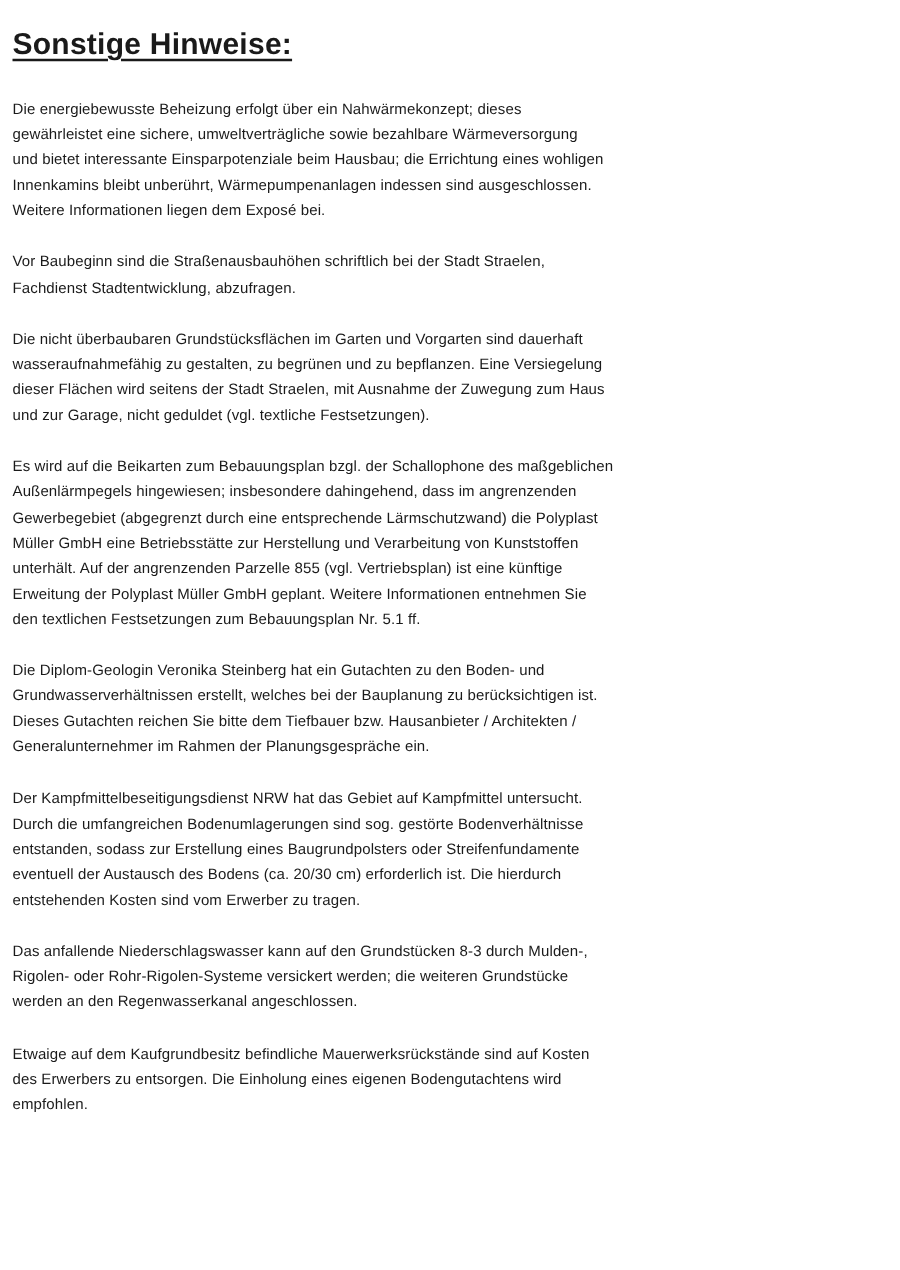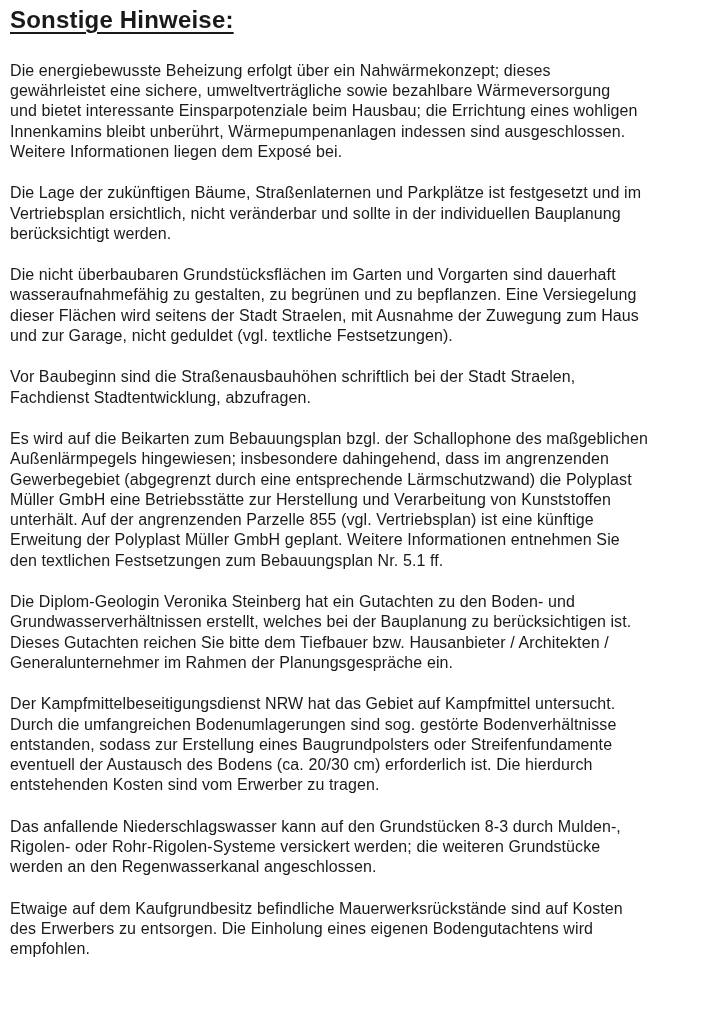--- a/index.html
+++ b/index.html
@@ -19,61 +19,58 @@
     box-sizing: border-box;
     width: 720px;
     height: 1016px;
     padding: 6px 8px 0 10px;
     background: #ffffff;
   }
   .page-title {
     font-size: 24px;
     font-weight: bold;
     line-height: 1.2;
-    margin: 0 0 26px 0;
+    margin: 16px 0 26px 0;
     display: inline-block;
     text-decoration: underline;
     text-decoration-thickness: 2px;
     text-underline-offset: 4px;
     letter-spacing: 0.2px;
   }
   .body-text {
     clear: both;
   }
   .body-text p {
     margin: 0 0 21px 0;
-    font-size: 16px;
+    font-size: 12px;
     line-height: 20.3px;
     white-space: pre-line;
     letter-spacing: 0.1px;
   }
   .body-text p:last-child {
     margin-bottom: 0;
   }
 </style>
 </head>
 <body>
 
 <div class="page">
   <h1 class="page-title">Sonstige Hinweise:</h1>
   <div class="body-text">
     <p>Die energiebewusste Beheizung erfolgt über ein Nahwärmekonzept; dieses
 gewährleistet eine sichere, umweltverträgliche sowie bezahlbare Wärmeversorgung
 und bietet interessante Einsparpotenziale beim Hausbau; die Errichtung eines wohligen
 Innenkamins bleibt unberührt, Wärmepumpenanlagen indessen sind ausgeschlossen.
 Weitere Informationen liegen dem Exposé bei.</p>
-    <p>Die Lage der zukünftigen Bäume, Straßenlaternen und Parkplätze ist festgesetzt und im
-Vertriebsplan ersichtlich, nicht veränderbar und sollte in der individuellen Bauplanung
-berücksichtigt werden.</p>
+    <p>Vor Baubeginn sind die Straßenausbauhöhen schriftlich bei der Stadt Straelen,
+Fachdienst Stadtentwicklung, abzufragen.</p>
     <p>Die nicht überbaubaren Grundstücksflächen im Garten und Vorgarten sind dauerhaft
 wasseraufnahmefähig zu gestalten, zu begrünen und zu bepflanzen. Eine Versiegelung
 dieser Flächen wird seitens der Stadt Straelen, mit Ausnahme der Zuwegung zum Haus
 und zur Garage, nicht geduldet (vgl. textliche Festsetzungen).</p>
-    <p>Vor Baubeginn sind die Straßenausbauhöhen schriftlich bei der Stadt Straelen,
-Fachdienst Stadtentwicklung, abzufragen.</p>
     <p>Es wird auf die Beikarten zum Bebauungsplan bzgl. der Schallophone des maßgeblichen
 Außenlärmpegels hingewiesen; insbesondere dahingehend, dass im angrenzenden
 Gewerbegebiet (abgegrenzt durch eine entsprechende Lärmschutzwand) die Polyplast
 Müller GmbH eine Betriebsstätte zur Herstellung und Verarbeitung von Kunststoffen
 unterhält. Auf der angrenzenden Parzelle 855 (vgl. Vertriebsplan) ist eine künftige
 Erweitung der Polyplast Müller GmbH geplant. Weitere Informationen entnehmen Sie
 den textlichen Festsetzungen zum Bebauungsplan Nr. 5.1 ff.</p>
     <p>Die Diplom-Geologin Veronika Steinberg hat ein Gutachten zu den Boden- und
 Grundwasserverhältnissen erstellt, welches bei der Bauplanung zu berücksichtigen ist.
 Dieses Gutachten reichen Sie bitte dem Tiefbauer bzw. Hausanbieter / Architekten /

